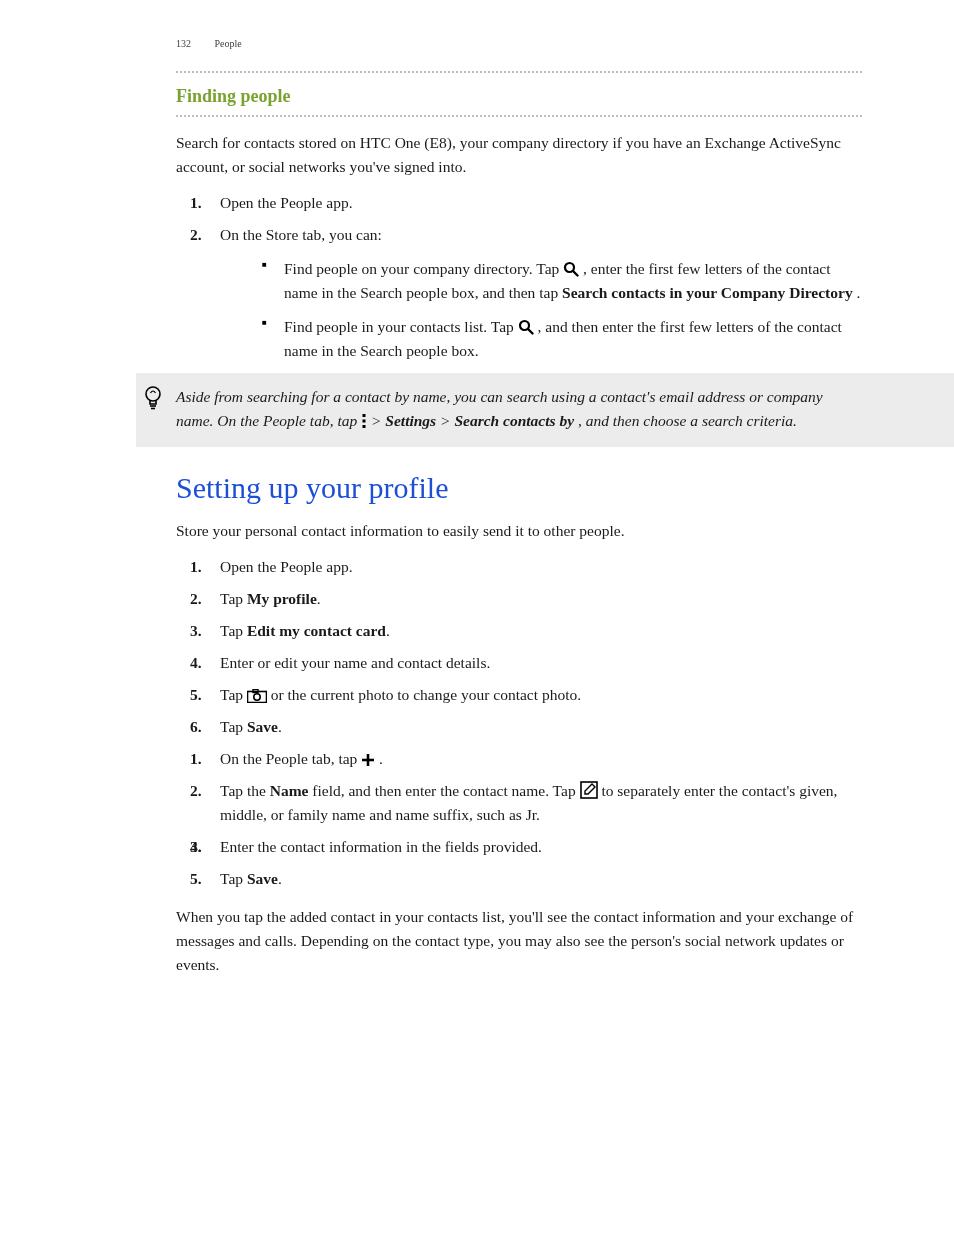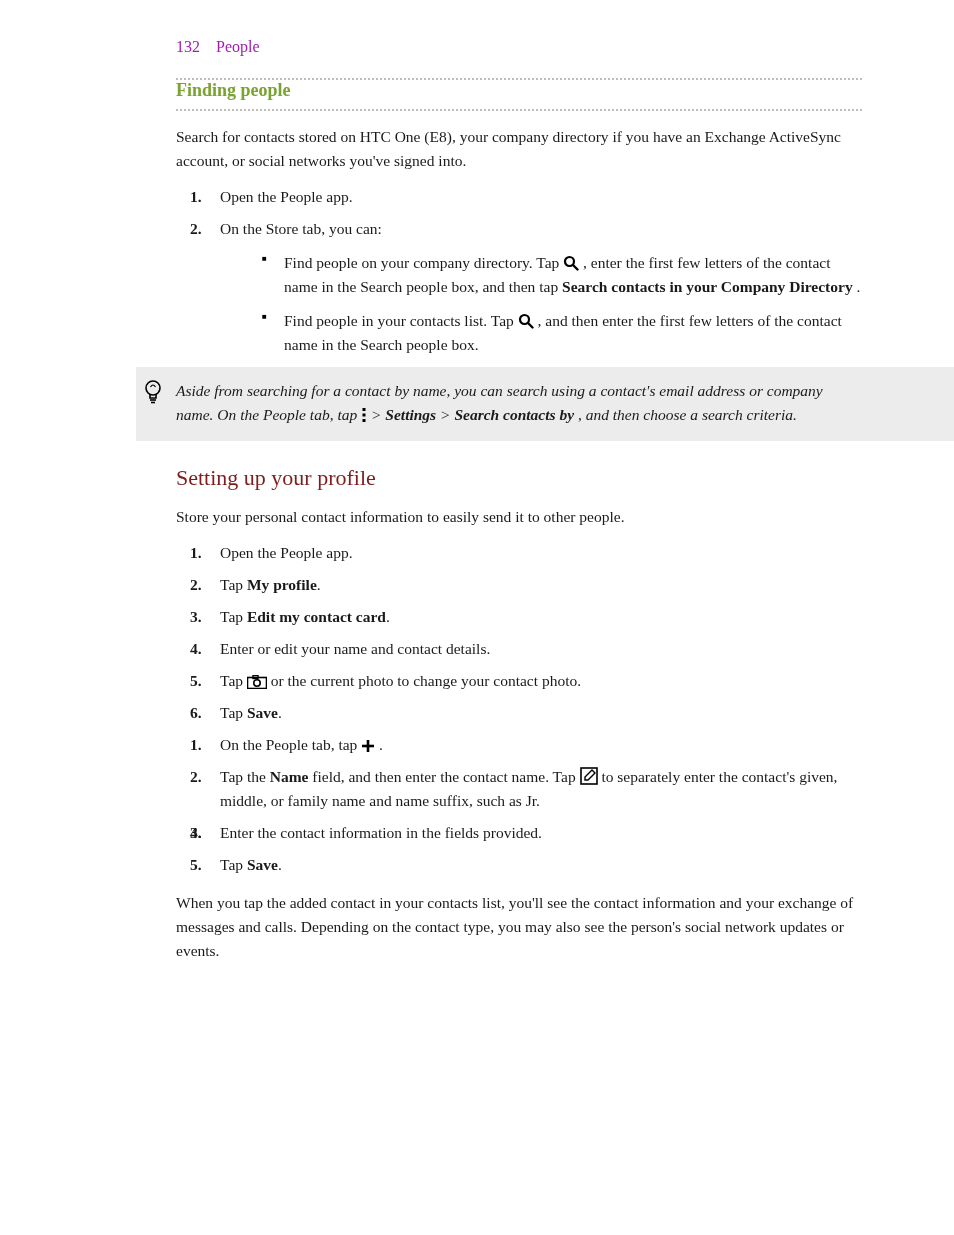--- a/index.html
+++ b/index.html
@@ -2,35 +2,35 @@
 <html><head>
 <meta charset="utf-8">
 <style>
   html, body { margin:0; padding:0; background:#fff; }
   body {
     width:954px; min-height:1235px;
     font-family: Georgia, "Times New Roman", serif;
     color:#1a1a1a;
   }
   .page { padding:38px 92px 40px 176px; }
-  .runhead { font-size:16px; color:#a21caf; margin-bottom:22px; }
+  .runhead { font-size:10px; color:#404040; margin-bottom:22px; }
   .runhead .pno { display:inline-block; width:36px; }
   .dotted { border:0; border-top:2px dotted #bdbdbd; margin:0; }
   .h3 {
     font-family: Georgia, serif;
     color:#79a22e;
     font-weight:700;
     font-size:18px;
-    margin:0 0 8px;
+    margin:13px 0 8px;
   }
   .h1 {
     font-family: Georgia, serif;
-    color:#7f1d1d;
+    color:#1d4ed8;
     font-weight:400;
-    font-size:22px;
+    font-size:30px;
     margin:24px 0 12px;
   }
   p { font-size:15.5px; line-height:1.55; margin:14px 0 12px; }
   ol.num { list-style:none; padding:0; margin:8px 0 4px; }
   ol.num > li { position:relative; padding-left:44px; margin:8px 0; font-size:15.5px; line-height:1.55; }
   ol.num > li .mk { position:absolute; left:14px; font-weight:700; }
   ul.sq { list-style:none; padding:0; margin:6px 0 0 42px; }
   ul.sq > li { position:relative; padding-left:22px; margin:10px 0; font-size:15.5px; line-height:1.55; }
   ul.sq > li::before { content:"■"; position:absolute; left:0; top:2px; font-size:8px; color:#000; }
   .bold { font-weight:700; }

